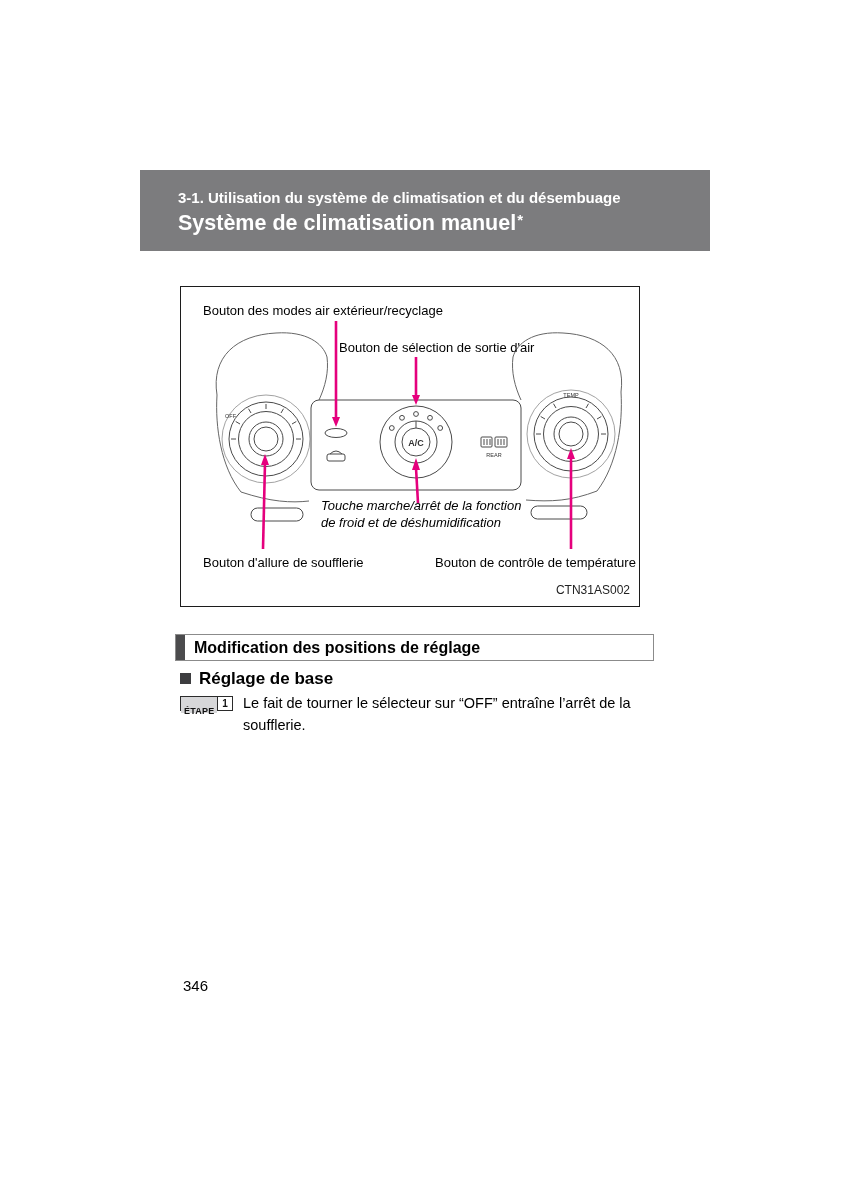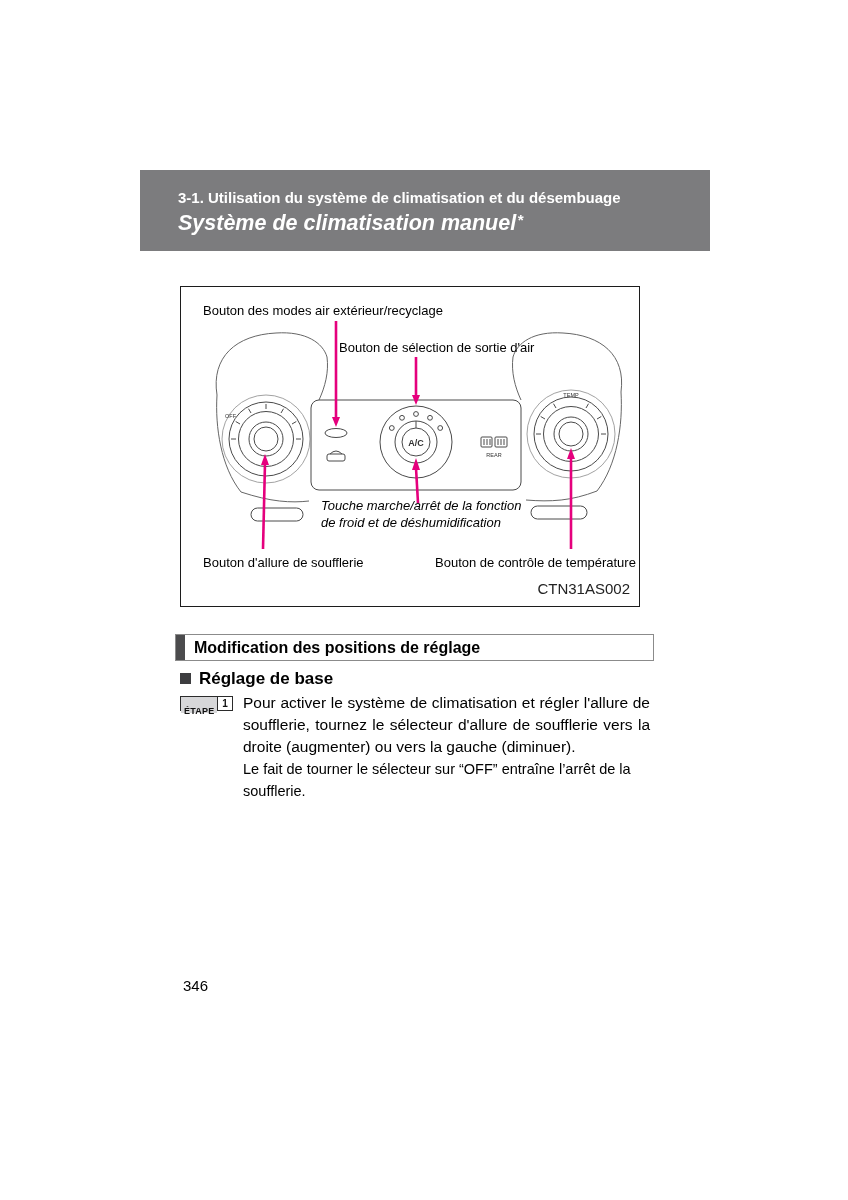--- a/index.html
+++ b/index.html
@@ -4,33 +4,33 @@
 <style>
   html,body { margin:0; padding:0; background:#ffffff; }
   .page {
     position:relative; width:792px; height:1200px; background:#ffffff;
     font-family:"Liberation Sans", sans-serif; color:#000; overflow:hidden;
   }
 
   
   .band { position:absolute; left:140px; top:170px; width:570px; height:81px; background:#7c7c7e; color:#fff; }
   .band-sec   { position:absolute; left:38px; top:19px; font-size:15px; font-weight:700; }
-  .band-title { position:absolute; left:38px; top:41px; font-size:21.5px; font-weight:700; margin:0;font-style:italic; }
+  .band-title { position:absolute; left:38px; top:41px; font-size:21.5px; font-weight:700; margin:0; }
   .band-title .sup { font-size:15px; vertical-align:5px; margin-left:1px; }
 
   
   .figure { position:absolute; left:180px; top:286px; width:458px; height:319px; border:1px solid #1c1c1c; margin:0; background:#fff; }
   .figure svg { position:absolute; left:0; top:0; }
   .lbl { position:absolute; font-size:13px; line-height:17px; white-space:nowrap; color:#000; }
   .lbl-recirc { left:22px;  top:15px;  }
   .lbl-outlet { left:158px; top:52px;  }
   .lbl-ac     { left:140px; top:210px;font-style:italic; }
   .lbl-fan    { left:22px;  top:267px; }
   .lbl-temp   { left:254px; top:267px; }
-  .figcode { position:absolute; right:9px; bottom:9px; font-size:15px; color:#222; }
+  .figcode { position:absolute; right:9px; bottom:9px; font-size:12px; color:#222; }
 
   
   .section-bar {
     position:absolute; left:175px; top:634px; width:479px; height:27px;
     border:1px solid #8b8b8b; box-sizing:border-box; background:#fff;
   }
   .section-bar .tab { position:absolute; left:0; top:0; width:9px; height:100%; background:#4b4b4d; }
   .section-bar .txt { position:absolute; left:18px; top:0; line-height:25px; font-size:16px; font-weight:700; }
 
   
@@ -162,19 +162,18 @@
 
   <div class="subsection">
     <span class="sq"></span><span>Réglage de base</span>
   </div>
 
   <span class="step-badge">
     <span class="bl">ÉTAPE</span>
     <span class="bn">1</span>
   </span>
   <div class="step-body">
-    <p>Pour activer le système de climatisation et régler l'allure de soufflerie, tournez le sélecteur d'allure de soufflerie vers la droite (augmenter) ou vers la gauche (diminuer).</p>
     <p class="note">Le fait de tourner le sélecteur sur “OFF” entraîne l’arrêt de la soufflerie.</p>
   </div>
 
   <div class="pagenum">346</div>
 
 </div>
 
 </body></html>

